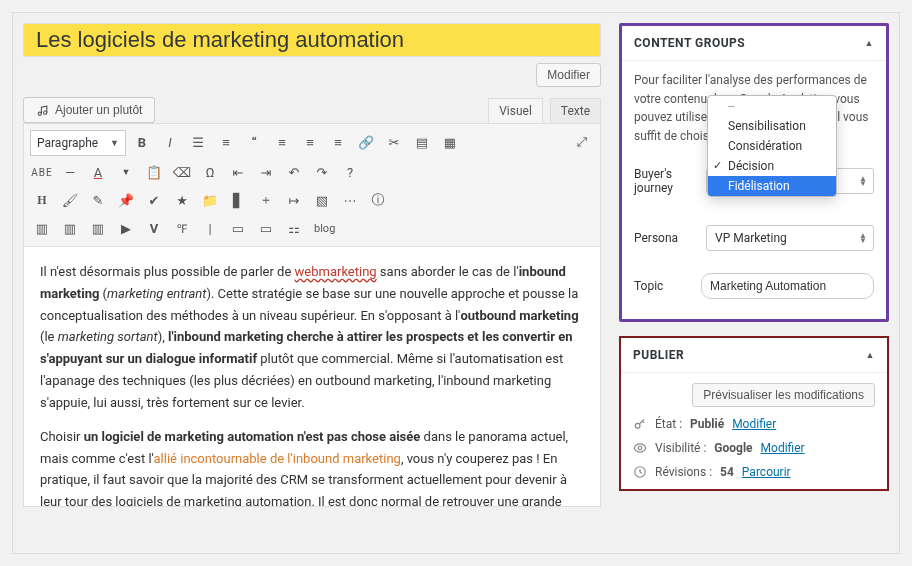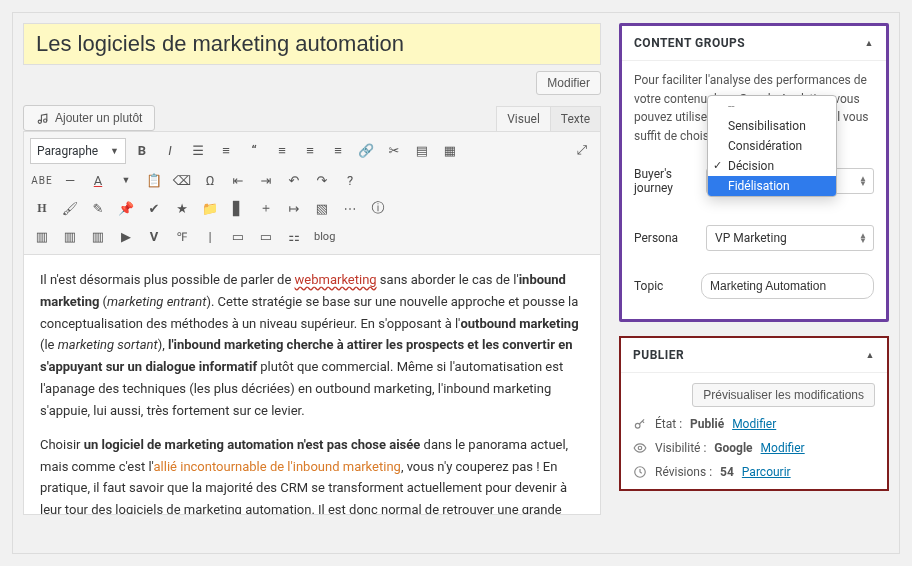--- a/index.html
+++ b/index.html
@@ -21,37 +21,37 @@
     position: relative;
   }
   .main { flex: 1 1 auto; min-width: 0; }
   .side { width: 270px; flex: none; }
 
   .title-input {
     width: 100%;
     font-size: 22px;
     padding: 8px 12px;
     border: 1px solid #ddd;
-    background: #fef9c3;
+    background: #fde047;
     color: #32373c;
-    height: 42px;
+    height: 34px;
   }
   .below-title { display:flex; justify-content:flex-end; padding:6px 0 10px; }
   .btn {
     background: #f7f7f7;
     border: 1px solid #ccc;
     border-radius: 3px;
     padding: 4px 10px;
     font-size: 12px;
     color: #555;
     cursor: pointer;
   }
   .btn-media { display:inline-flex; align-items:center; gap:6px; padding:5px 12px; }
   .media-row { display:flex; justify-content:space-between; align-items:flex-end; margin-bottom:0; }
-  .tabs { display:flex; gap:0; }
+  .tabs { display:flex; gap:8px; }
   .tab {
     border:1px solid #ddd; border-bottom:none;
     background:#f5f5f5; color:#555;
     padding:5px 10px; font-size:12px;
     margin-left:-1px;
     cursor:pointer;
   }
   .tab.active { background:#ebebeb; color:#555; }
   .tb {
     border:1px solid #ddd; background:#f5f5f5;

